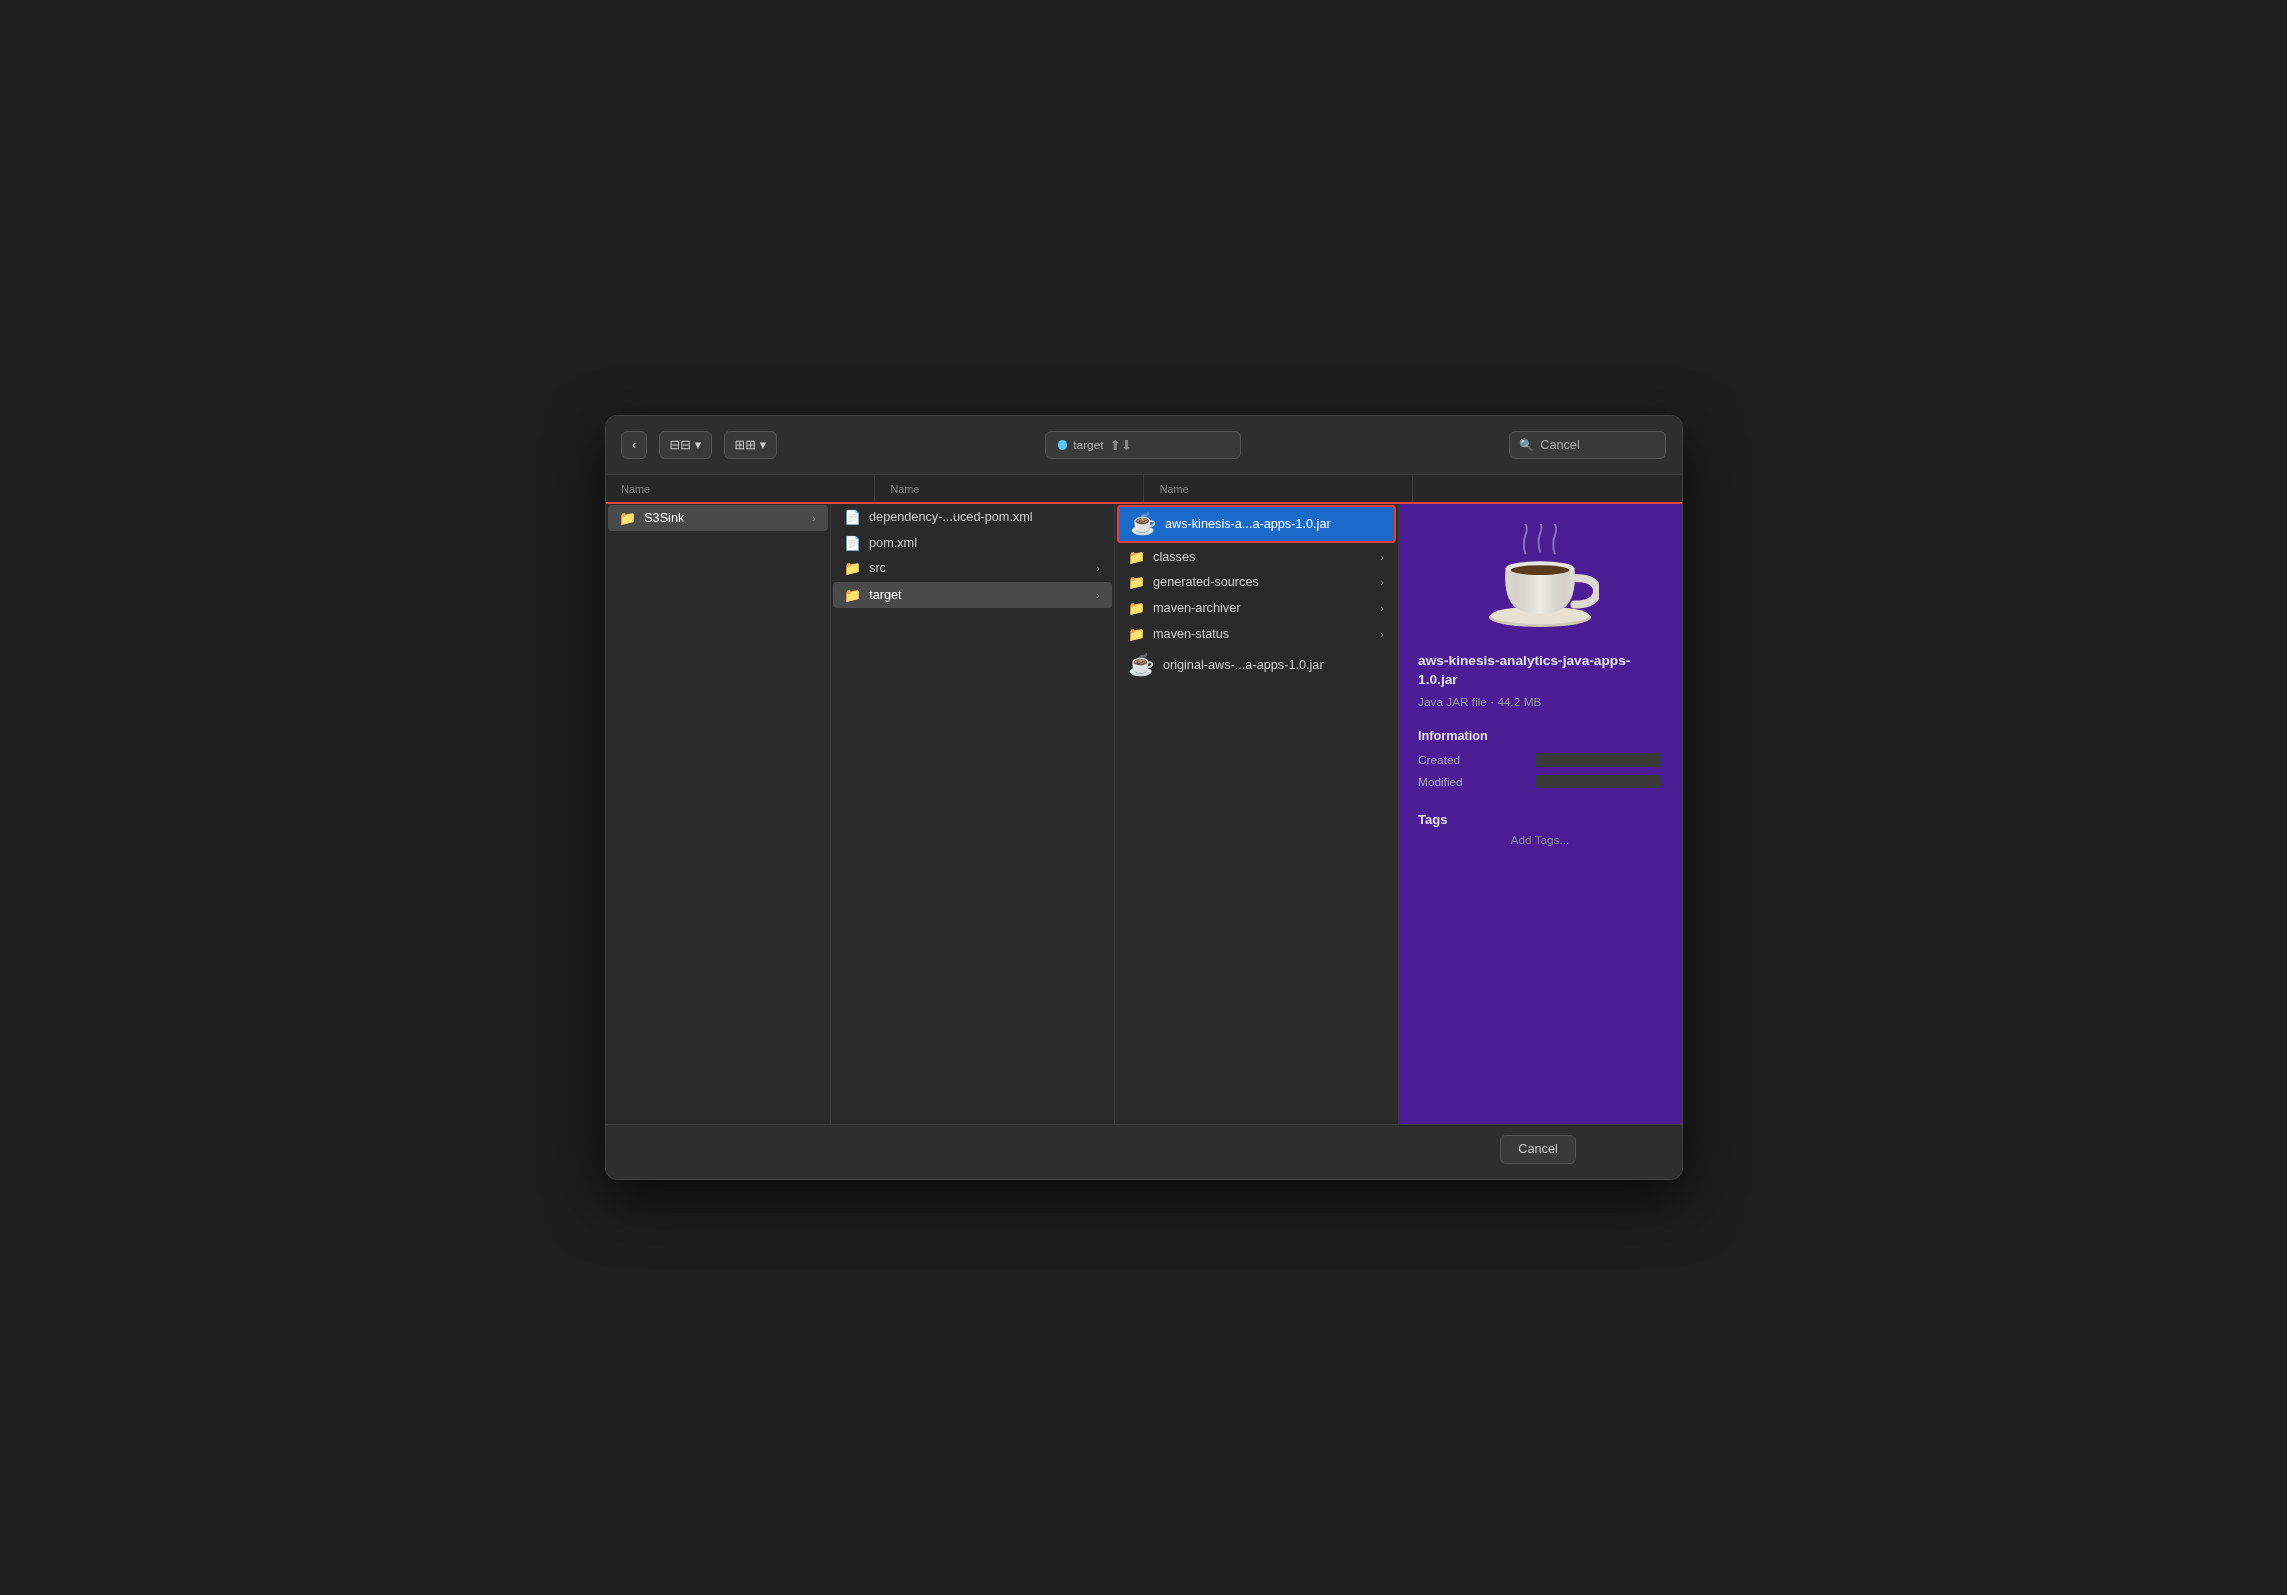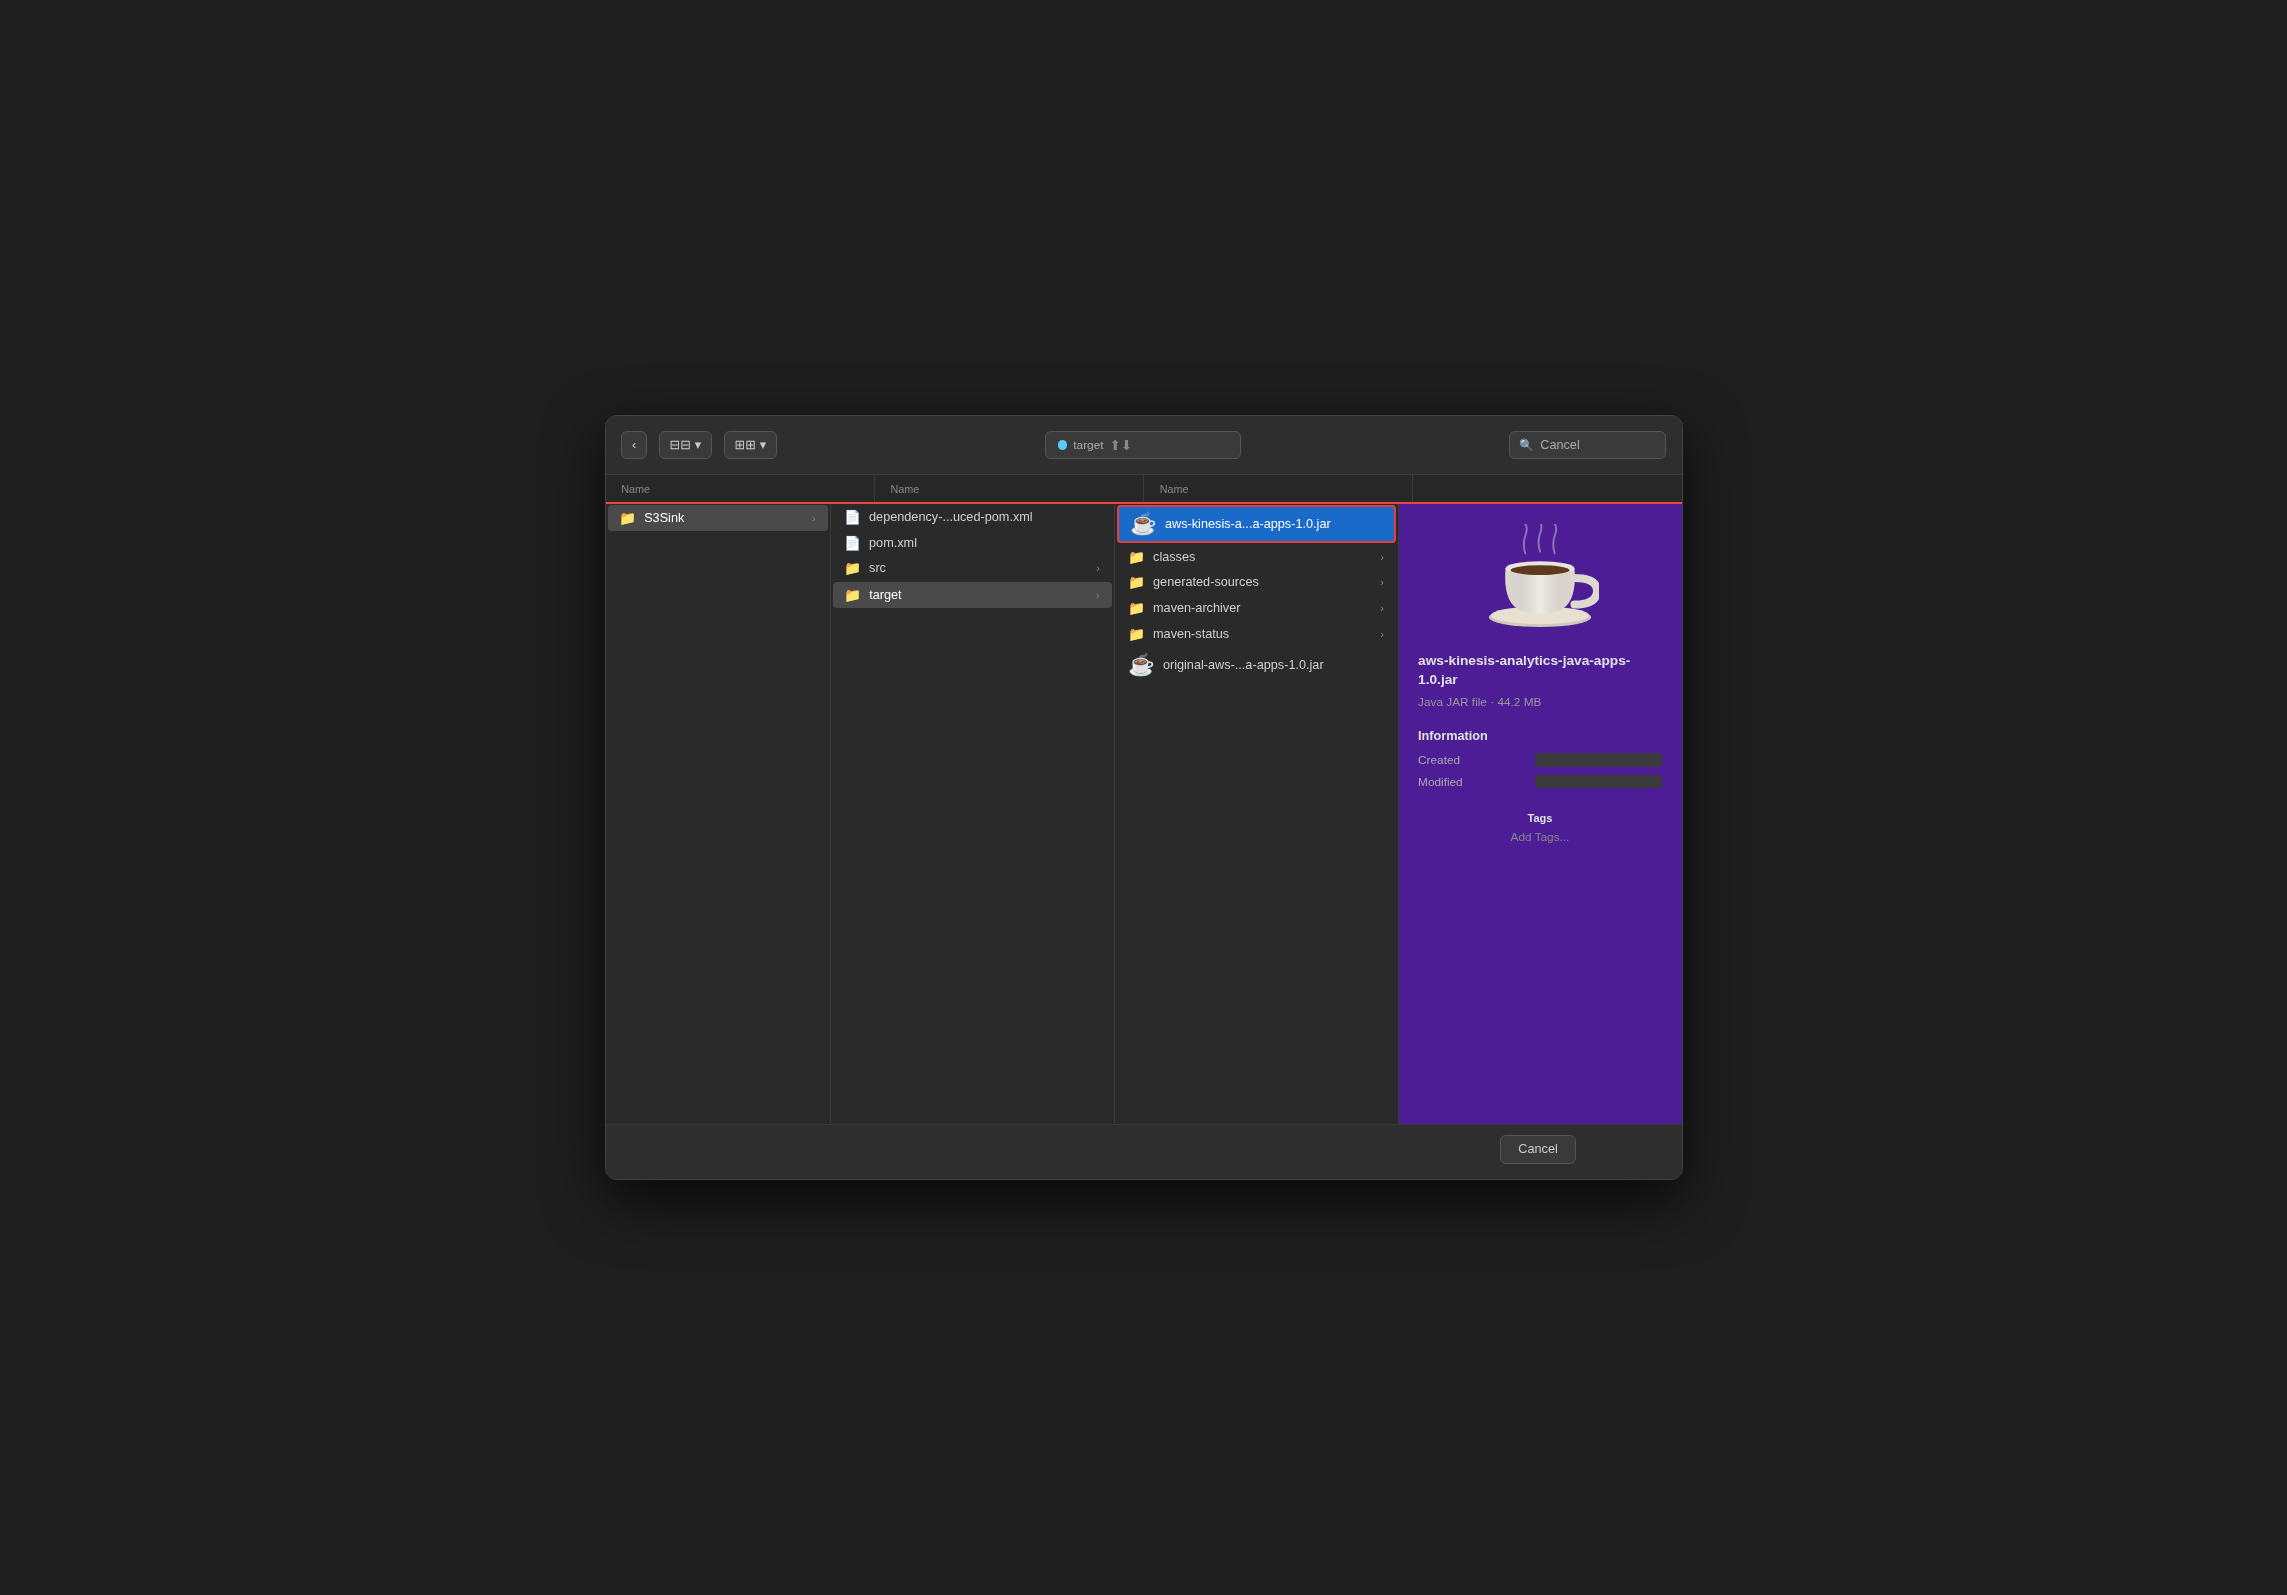--- a/index.html
+++ b/index.html
@@ -172,25 +172,24 @@
     .info-val {
       font-size: 11.8px;
       color: #666;
       background: #3a3a3a;
       border-radius: 3.9px;
       width: 127px;
       height: 13.7px;
     }
     .tags-section { margin-top: 15.7px; width: 100%; }
     .tags-label {
-      font-size: 11px;
+      font-size: 13px;
       font-weight: 700;
       color: #e0e0e0;
       margin-bottom: 5.9px;
-      text-align: center;
     }
     .add-tags {
       font-size: 11.8px;
       color: #888;
       text-align: center;
     }
     
     .file-row {
       display: flex;
       align-items: center;

